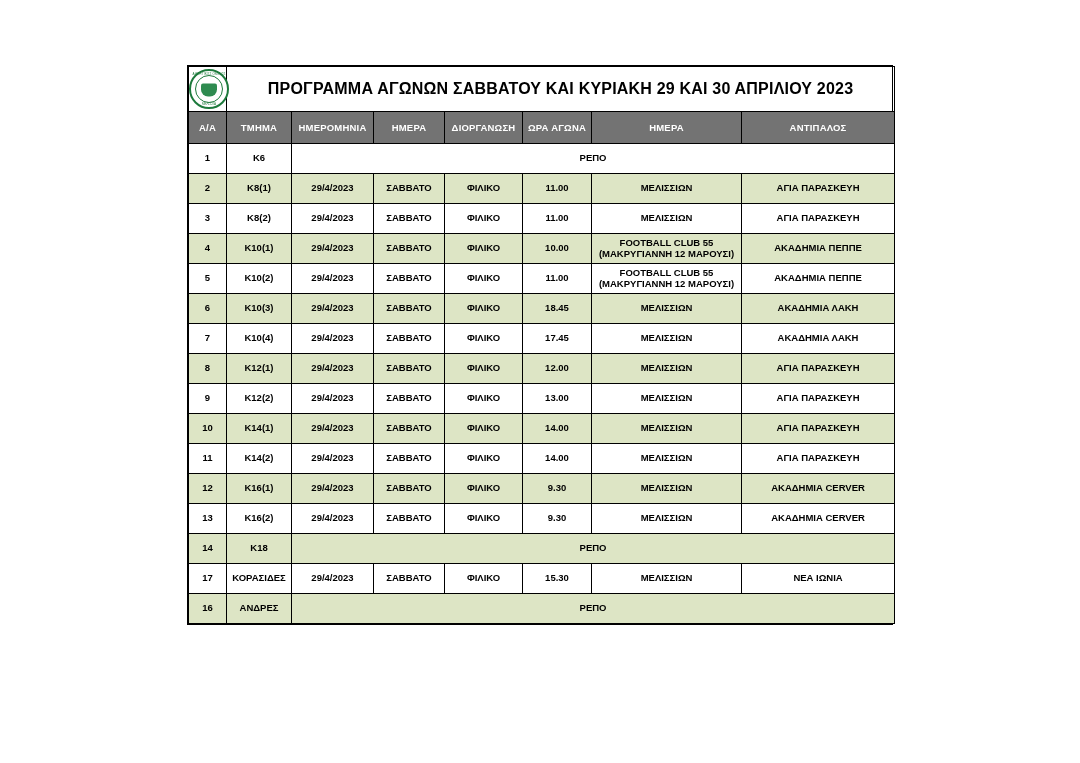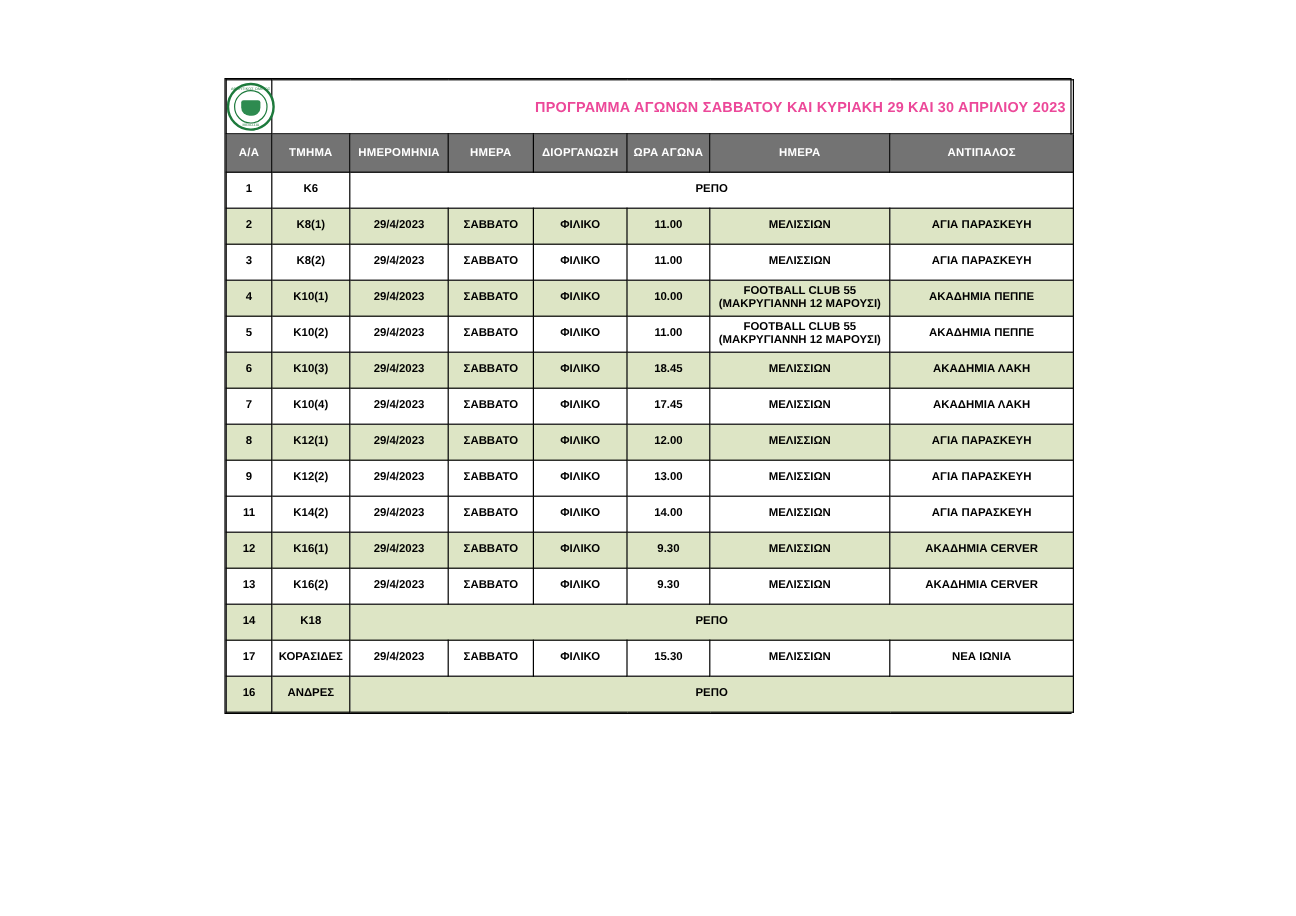--- a/index.html
+++ b/index.html
@@ -84,25 +84,25 @@
   .logo .txt-bot {
     position: absolute;
     left: 0;
     right: 0;
     bottom: 1px;
     font-size: 3px;
     color: #1d7a3c;
     text-align: center;
   }
   .title-cell {
-    text-align: right;
-    vertical-align: middle;
-    font-size: 12px;
+    text-align: center;
+    vertical-align: middle;
+    font-size: 16px;
     font-weight: bold;
-    color: #ec4899;
+    color: #000000;
     letter-spacing: .2px;
     padding: 4px 6px;
   }
 
   
   tr.header-row th {
     background: #737373;
     color: #ffffff;
     font-size: 9.5px;
     font-weight: bold;
@@ -261,20 +261,30 @@
           <tr class="body-row plain">
             <td>9</td>
             <td>Κ12(2)</td>
             <td>29/4/2023</td>
             <td>ΣΑΒΒΑΤΟ</td>
             <td>ΦΙΛΙΚΟ</td>
             <td>13.00</td>
             <td>ΜΕΛΙΣΣΙΩΝ</td>
             <td>ΑΓΙΑ ΠΑΡΑΣΚΕΥΗ</td>
           </tr>
+          <tr class="body-row shade">
+            <td>10</td>
+            <td>Κ14(1)</td>
+            <td>29/4/2023</td>
+            <td>ΣΑΒΒΑΤΟ</td>
+            <td>ΦΙΛΙΚΟ</td>
+            <td>14.00</td>
+            <td>ΜΕΛΙΣΣΙΩΝ</td>
+            <td>ΑΓΙΑ ΠΑΡΑΣΚΕΥΗ</td>
+          </tr>
           <tr class="body-row plain">
             <td>11</td>
             <td>Κ14(2)</td>
             <td>29/4/2023</td>
             <td>ΣΑΒΒΑΤΟ</td>
             <td>ΦΙΛΙΚΟ</td>
             <td>14.00</td>
             <td>ΜΕΛΙΣΣΙΩΝ</td>
             <td>ΑΓΙΑ ΠΑΡΑΣΚΕΥΗ</td>
           </tr>

